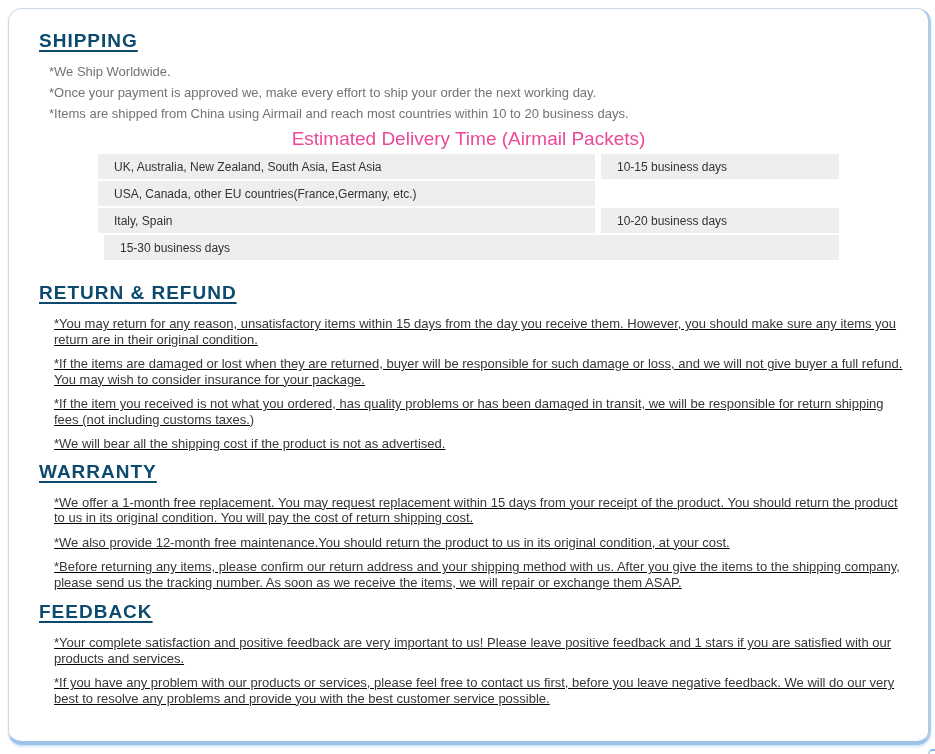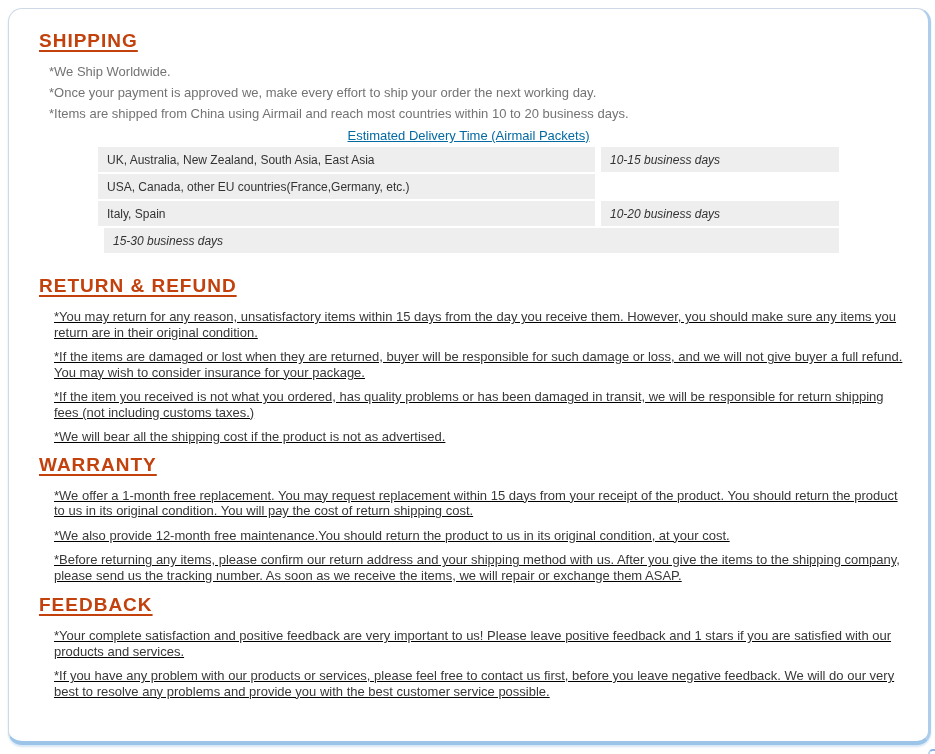--- a/index.html
+++ b/index.html
@@ -19,54 +19,53 @@
     border-bottom: 4px solid #9cc4e9;
     border-radius: 14px;
     box-shadow: 0 2px 2px rgba(160,200,235,0.45);
     overflow: hidden;
   }
   .panel-inner { padding-top: 13px; }
   h2.sec-title {
     margin: 0 0 12px 30px;
     font-size: 19px;
     font-weight: bold;
-    color: #c2410c;
+    color: #0c4a6e;
     letter-spacing: 1px;
     text-decoration: underline;
     text-decoration-thickness: 2px;
     text-underline-offset: 3px;
   }
   .bullets { margin: 0 20px 0 40px; }
   .bullets p {
     margin: 0 0 6px 0;
     font-size: 13px;
     line-height: 15px;
     color: #737373;
   }
   .tbl-title {
     width: 741px;
     margin: 7px auto 4px auto;
     text-align: center;
-    font-size: 13px;
-    color: #0369a1;
-    text-decoration: underline;
+    font-size: 19px;
+    color: #ec4899;
   }
   .dtable { width: 741px; margin: 0 auto 22px auto; }
   .drow { display: flex; margin-bottom: 2px; }
   .dcell-left, .dcell-right {
     background: #eeeeee;
     height: 25px;
     display: flex;
     align-items: center;
-    padding-left: 9px;
+    padding-left: 16px;
     font-size: 12px;
     color: #333333;
   }
   .dcell-left { width: 497px; }
-  .dcell-right { margin-left: 6px; flex: 1; font-style: italic; }
+  .dcell-right { margin-left: 6px; flex: 1; }
   .paras { margin: 0 18px 2px 45px; text-decoration: underline; }
   .paras p {
     margin: 0 0 9px 0;
     font-size: 13px;
     line-height: 15.5px;
     color: #383838;
   }
   .sec { margin-top: 8px; }
   .sec-feedback { margin-top: 11px; }
   .next-edge {

